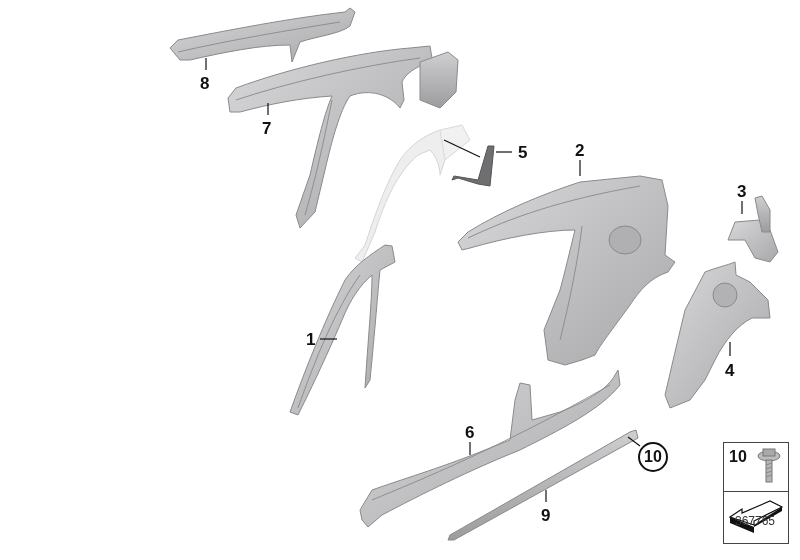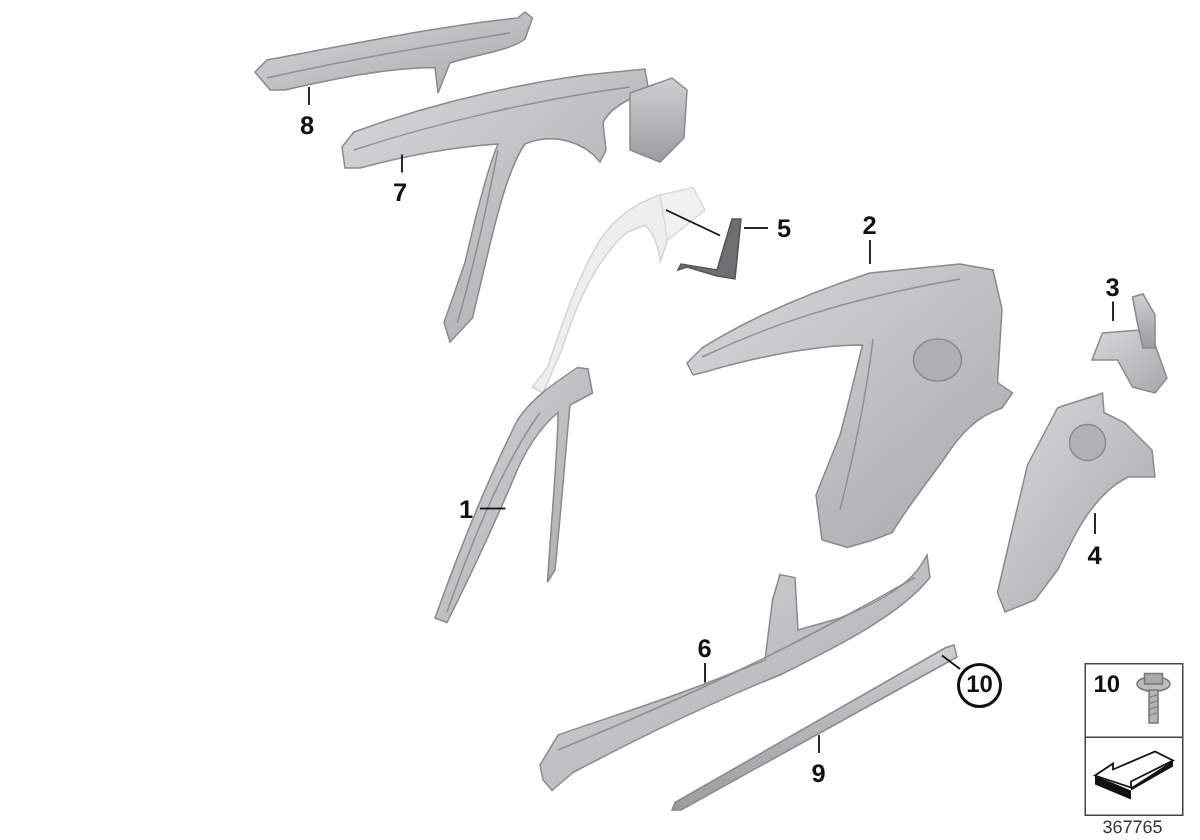--- a/index.html
+++ b/index.html
@@ -3,21 +3,21 @@
 <meta charset="utf-8">
 <style>
   html, body { margin:0; padding:0; background:#ffffff; }
   body { width:800px; height:560px; position:relative; overflow:hidden; font-family:"Liberation Sans", sans-serif; }
   .diagram { position:absolute; left:0; top:0; width:800px; height:560px; }
   .label { position:absolute; font-weight:bold; font-size:17px; color:#111; font-family:"Liberation Sans", sans-serif; line-height:1; }
   .callout-circle { position:absolute; width:30px; height:30px; border:2px solid #111; border-radius:50%; display:flex; align-items:center; justify-content:center; font-weight:bold; font-size:16px; color:#111; box-sizing:border-box; background:#fff; }
   .legend-box { position:absolute; left:723px; top:442px; width:66px; height:102px; border:1px solid #444; box-sizing:border-box; background:#fff; }
   .legend-top { position:absolute; left:0; top:0; width:64px; height:48px; border-bottom:1px solid #444; }
   .legend-num { position:absolute; left:5px; top:5px; font-weight:bold; font-size:16px; color:#111; }
-  .ref-num { position:absolute; left:735px; top:544px; font-size:12px; color:#333; }
+  .ref-num { position:absolute; left:735px; top:514px; font-size:12px; color:#333; }
 </style>
 </head>
 <body>
 
 <div class="diagram">
   <svg width="800" height="560" viewBox="0 0 800 560">
     <defs>
       <linearGradient id="metal" x1="0" y1="0" x2="1" y2="1">
         <stop offset="0" stop-color="#d8d8da"></stop>
         <stop offset="1" stop-color="#a8a8aa"></stop>

